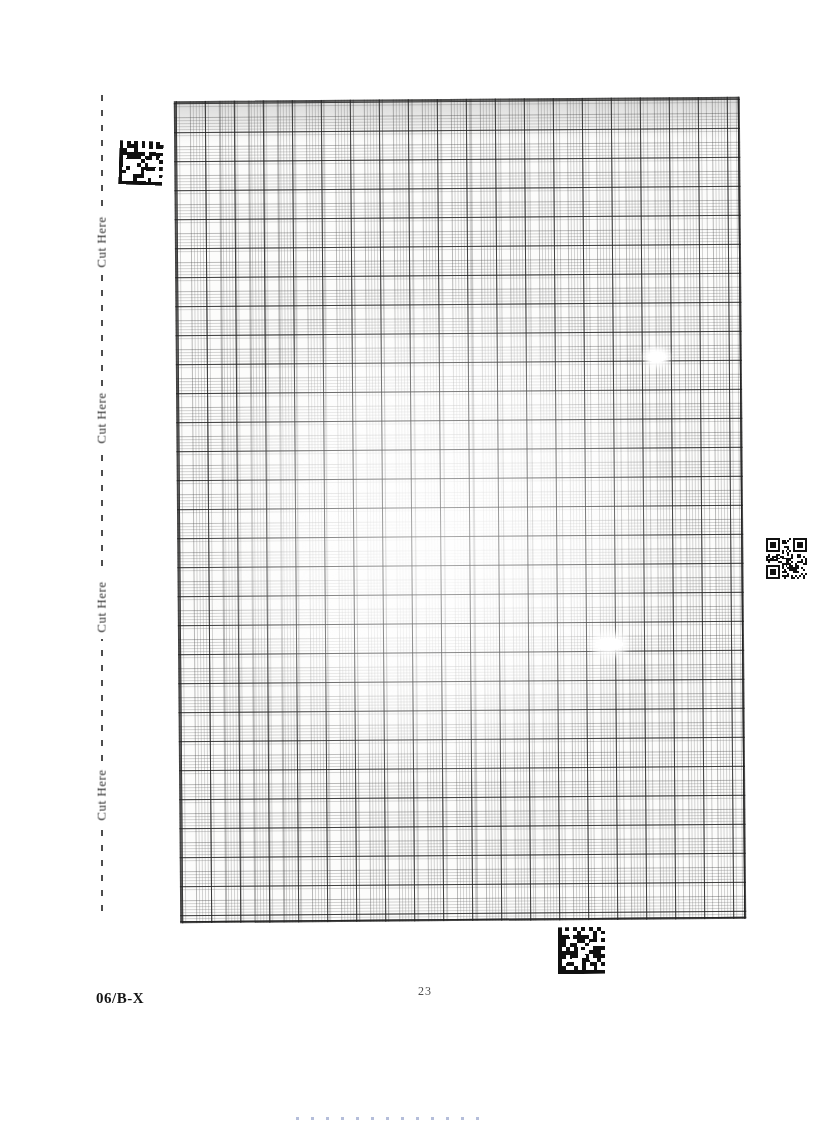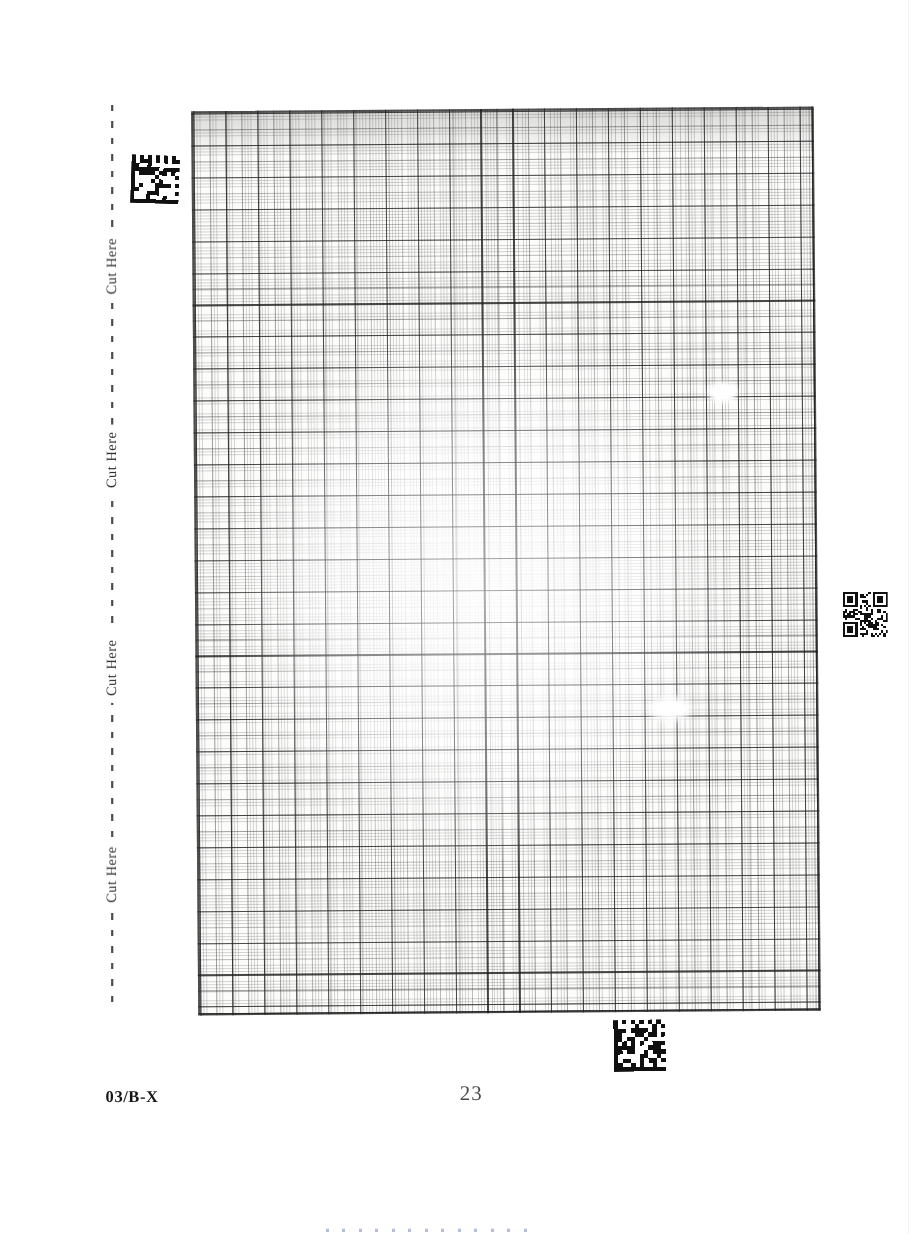--- a/index.html
+++ b/index.html
@@ -108,21 +108,21 @@
     top: 990px;
     font-size: 15px;
     font-weight: bold;
     letter-spacing: 0.5px;
     color: #161616;
   }
   .page-number {
     position: absolute;
     left: 418px;
     top: 984px;
-    font-size: 19px;
+    font-size: 12px;
     letter-spacing: 1px;
     color: #4c4c4c;
     filter: blur(0.3px);
   }
 
   
   .edge-fragment {
     position: absolute;
     left: 296px;
     top: 1117px;
@@ -535,18 +535,18 @@
         <rect x="5" y="11" width="1" height="1" fill="#101010"></rect>
         <rect x="6" y="11" width="1" height="1" fill="#101010"></rect>
         <rect x="7" y="11" width="1" height="1" fill="#101010"></rect>
         <rect x="8" y="11" width="1" height="1" fill="#101010"></rect>
         <rect x="9" y="11" width="1" height="1" fill="#101010"></rect>
         <rect x="10" y="11" width="1" height="1" fill="#101010"></rect>
         <rect x="11" y="11" width="1" height="1" fill="#101010"></rect>
       </svg>
     </div>
 
-  <div class="footer-code">03/B-X</div>
+  <div class="footer-code">06/B-X</div>
   <div class="page-number">23</div>
 
   <div class="edge-fragment"></div>
 
 </div>
 
 </body></html>

